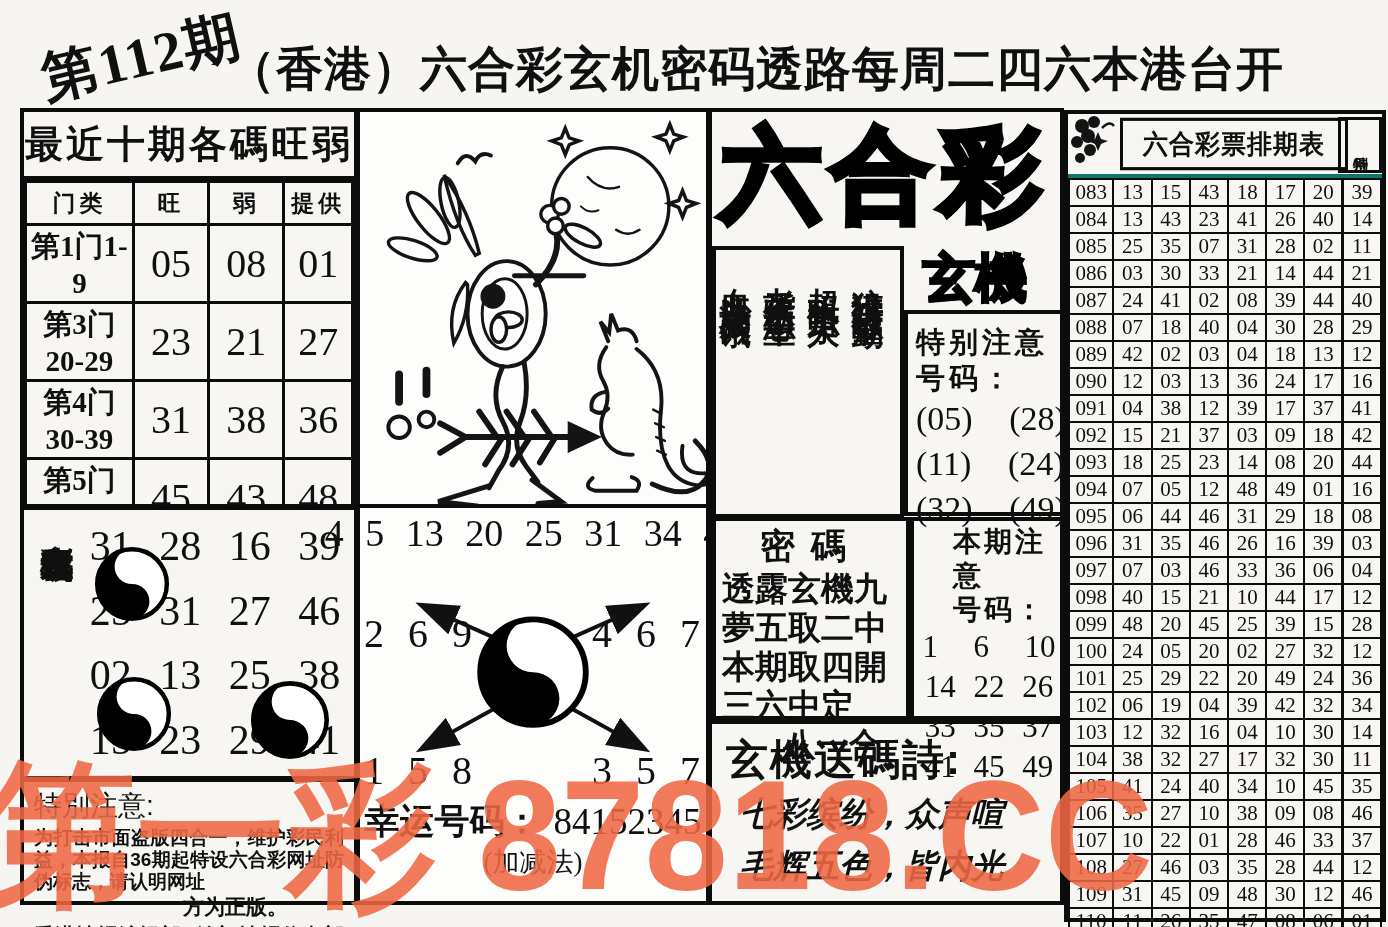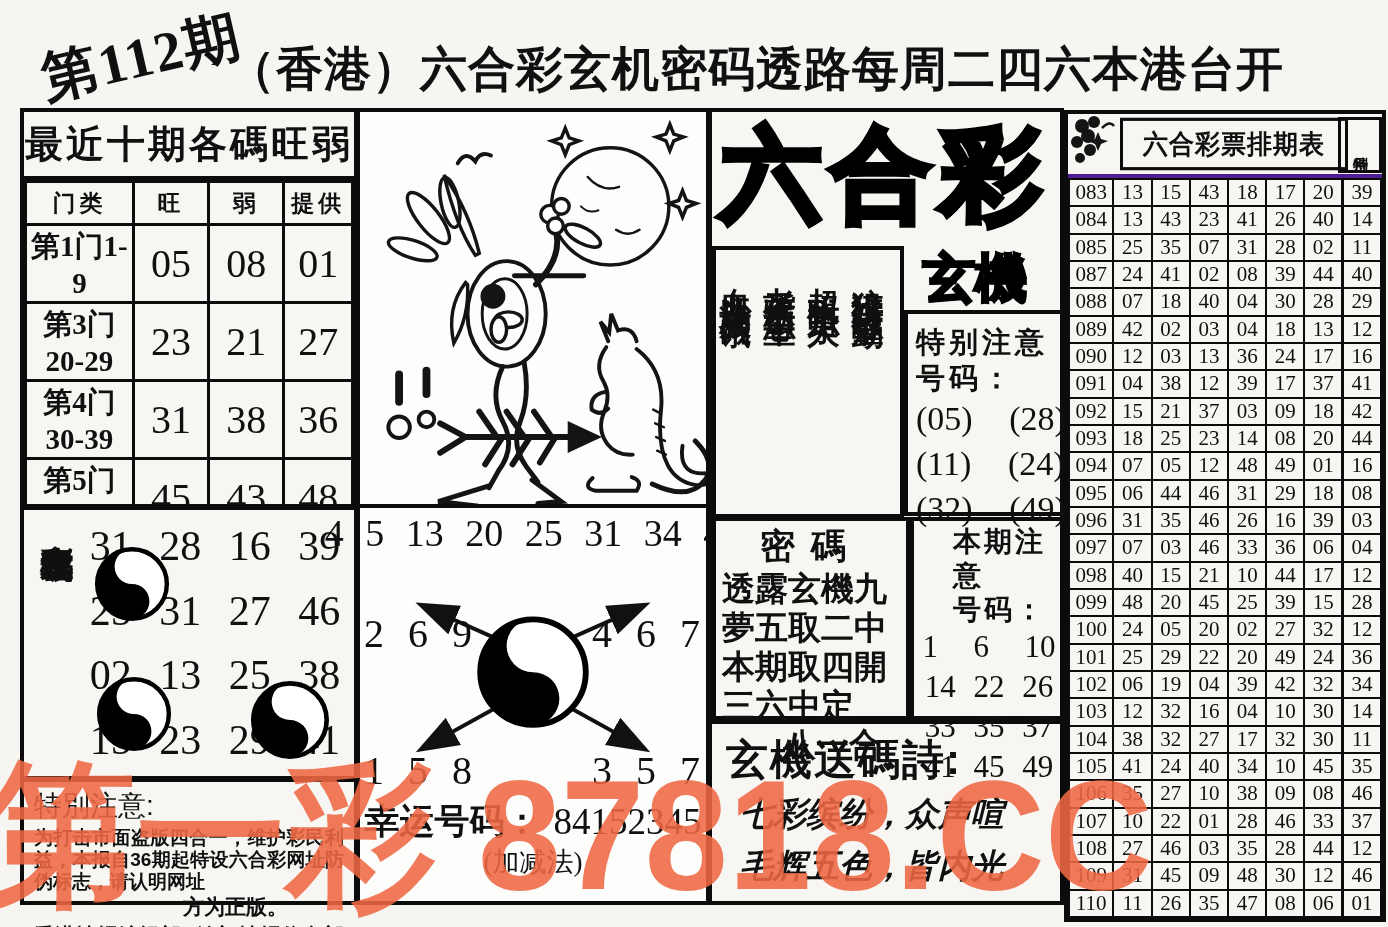--- a/index.html
+++ b/index.html
@@ -86,21 +86,21 @@
   .cur-title{font-size:28px;font-weight:900;line-height:34px;letter-spacing:3px;margin-left:31px;}
   .cur-row{font-size:31px;line-height:40px;word-spacing:10px;white-space:pre;text-align:center;}
   .songma{position:absolute;left:0;top:608px;width:356px;height:189px;border-top:4px solid #0c0c0c;
         box-sizing:border-box;padding:8px 14px;}
   .sm-title{font-size:42px;font-weight:900;font-family:"Liberation Sans",sans-serif;letter-spacing:2px;}
   .sm-line{font-size:33px;font-weight:700;font-style:italic;line-height:52px;padding-left:14px;
         word-spacing:18px;}
 
   
   #schedule{left:1064px;top:110px;width:322px;height:812px;display:flex;flex-direction:column;}
-  .sched-header{height:60px;border-bottom:4px solid #4c1d95;position:relative;flex:0 0 auto;}
+  .sched-header{height:60px;border-bottom:4px solid #0f766e;position:relative;flex:0 0 auto;}
   .flower{position:absolute;left:0px;top:0px;width:50px;height:56px;}
   .sched-title-box{position:absolute;left:52px;top:5px;width:222px;height:44px;border:3px solid #0c0c0c;
         display:flex;align-items:center;justify-content:center;font-size:25px;font-weight:900;
         font-family:"Liberation Sans",sans-serif;letter-spacing:1px;transform:scaleY(1.05);}
   .special-head{position:absolute;right:0px;top:3px;width:38px;height:50px;border:3px solid #0c0c0c;
         writing-mode:vertical-rl;text-orientation:upright;display:flex;align-items:center;
         justify-content:center;font-size:15px;font-weight:900;line-height:1;}
   table.sched{flex:1 1 auto;width:100%;border-collapse:collapse;}
   table.sched td{border:2px solid #0c0c0c;text-align:center;font-size:21px;padding:0;}
   table.sched td.code{font-size:21px;}
@@ -414,20 +414,30 @@
             <td class="code">085</td>
             <td>25</td>
             <td>35</td>
             <td>07</td>
             <td>31</td>
             <td>28</td>
             <td>02</td>
             <td class="spec">11</td>
           </tr>
           <tr>
+            <td class="code">086</td>
+            <td>03</td>
+            <td>30</td>
+            <td>33</td>
+            <td>21</td>
+            <td>14</td>
+            <td>44</td>
+            <td class="spec">21</td>
+          </tr>
+          <tr>
             <td class="code">087</td>
             <td>24</td>
             <td>41</td>
             <td>02</td>
             <td>08</td>
             <td>39</td>
             <td>44</td>
             <td class="spec">40</td>
           </tr>
           <tr>

